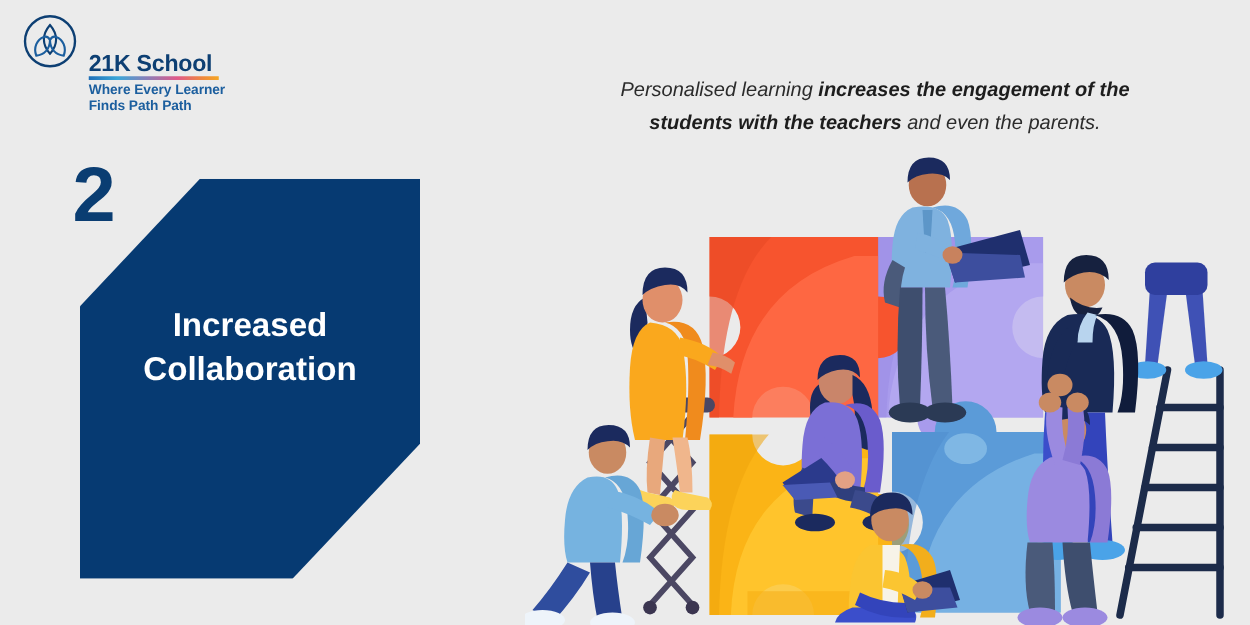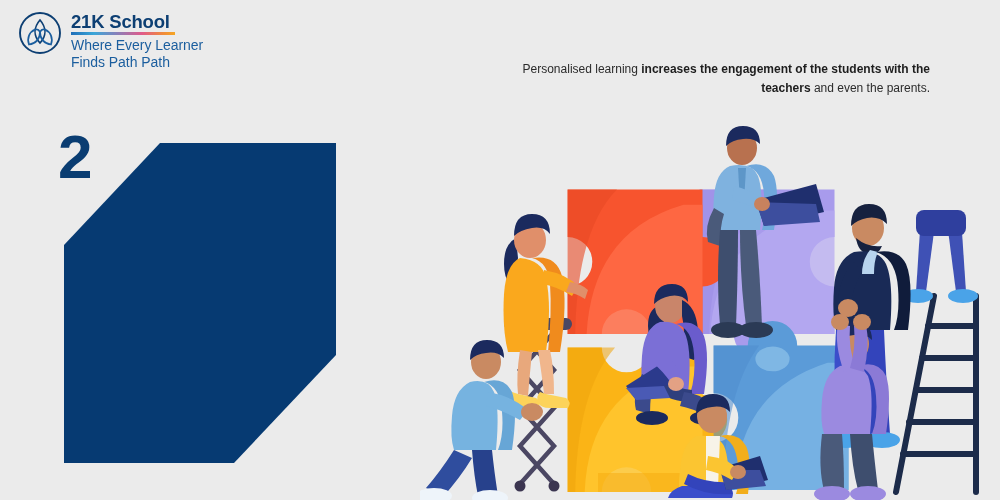--- a/index.html
+++ b/index.html
@@ -19,52 +19,53 @@
   
   #logo-block {
     position: absolute;
     left: 18px;
     top: 11px;
     display: flex;
     align-items: flex-start;
     gap: 9px;
   }
   #logo-mark { width: 44px; height: 44px; display:block; }
-  #logo-text-wrap { padding-top: 1px; }
+  #logo-text-wrap { padding-top: 1px; margin-top: 29px; }
   #logo-title {
     font-size: 18.5px;
     font-weight: bold;
     color: #0d3f73;
     letter-spacing: -0.2px;
     line-height: 1.05;
   }
   #logo-rule {
     height: 2.5px;
     width: 104px;
     margin: 1px 0 2px 0;
     background: linear-gradient(to right, #1f6fb8 0%, #3aa6d8 22%, #8b7fb8 45%, #e05a8a 68%, #f08a3c 88%, #f5a623 100%);
   }
   .logo-sub {
-    font-size: 14px;
-    font-weight: normal;
+    font-size: 11px;
+    font-weight: bold;
     color: #1b5e9e;
     line-height: 1.22;
     letter-spacing: -0.05px;
   }
 
   
   #headline {
     position: absolute;
     left: 470px;
     top: 60px;
     width: 460px;
-    text-align: right;
-    font-size: 12px;
+    text-align: center;
+    font-size: 16px;
     line-height: 1.62;
     color: #2b2b2b;
+    font-style: italic;
   }
   #headline b { font-weight: bold; color: #1d1d1d; }
 
   
   #badge-number {
     position: absolute;
     left: 58px;
     top: 126px;
     font-size: 62px;
     font-weight: bold;
@@ -126,20 +127,24 @@
       <div id="logo-rule"></div>
       <div class="logo-sub">Where Every Learner</div>
       <div class="logo-sub">Finds Path Path</div>
     </div>
   </div>
 
   <div id="headline"><span>Personalised learning </span><b>increases the engagement of the students with the teachers</b><span> and even the parents.</span></div>
 
   <div id="badge-number">2</div>
   <div id="banner"></div>
+  <div id="banner-label">
+    <div>Increased</div>
+    <div>Collaboration</div>
+  </div>
 
   <svg id="illustration" viewBox="0 0 580 400">
     <defs>
 
       <path id="p-orange" d="M8 8 H150
            V58 a26 26 0 0 1 0 52 V160
            H96 a26 26 0 0 0 -52 0 H8
            V110 a26 26 0 0 0 0 -52 Z"></path>
 
       <path id="p-purple" d="M8 8 H150 V58 a26 26 0 0 0 0 52 V160

